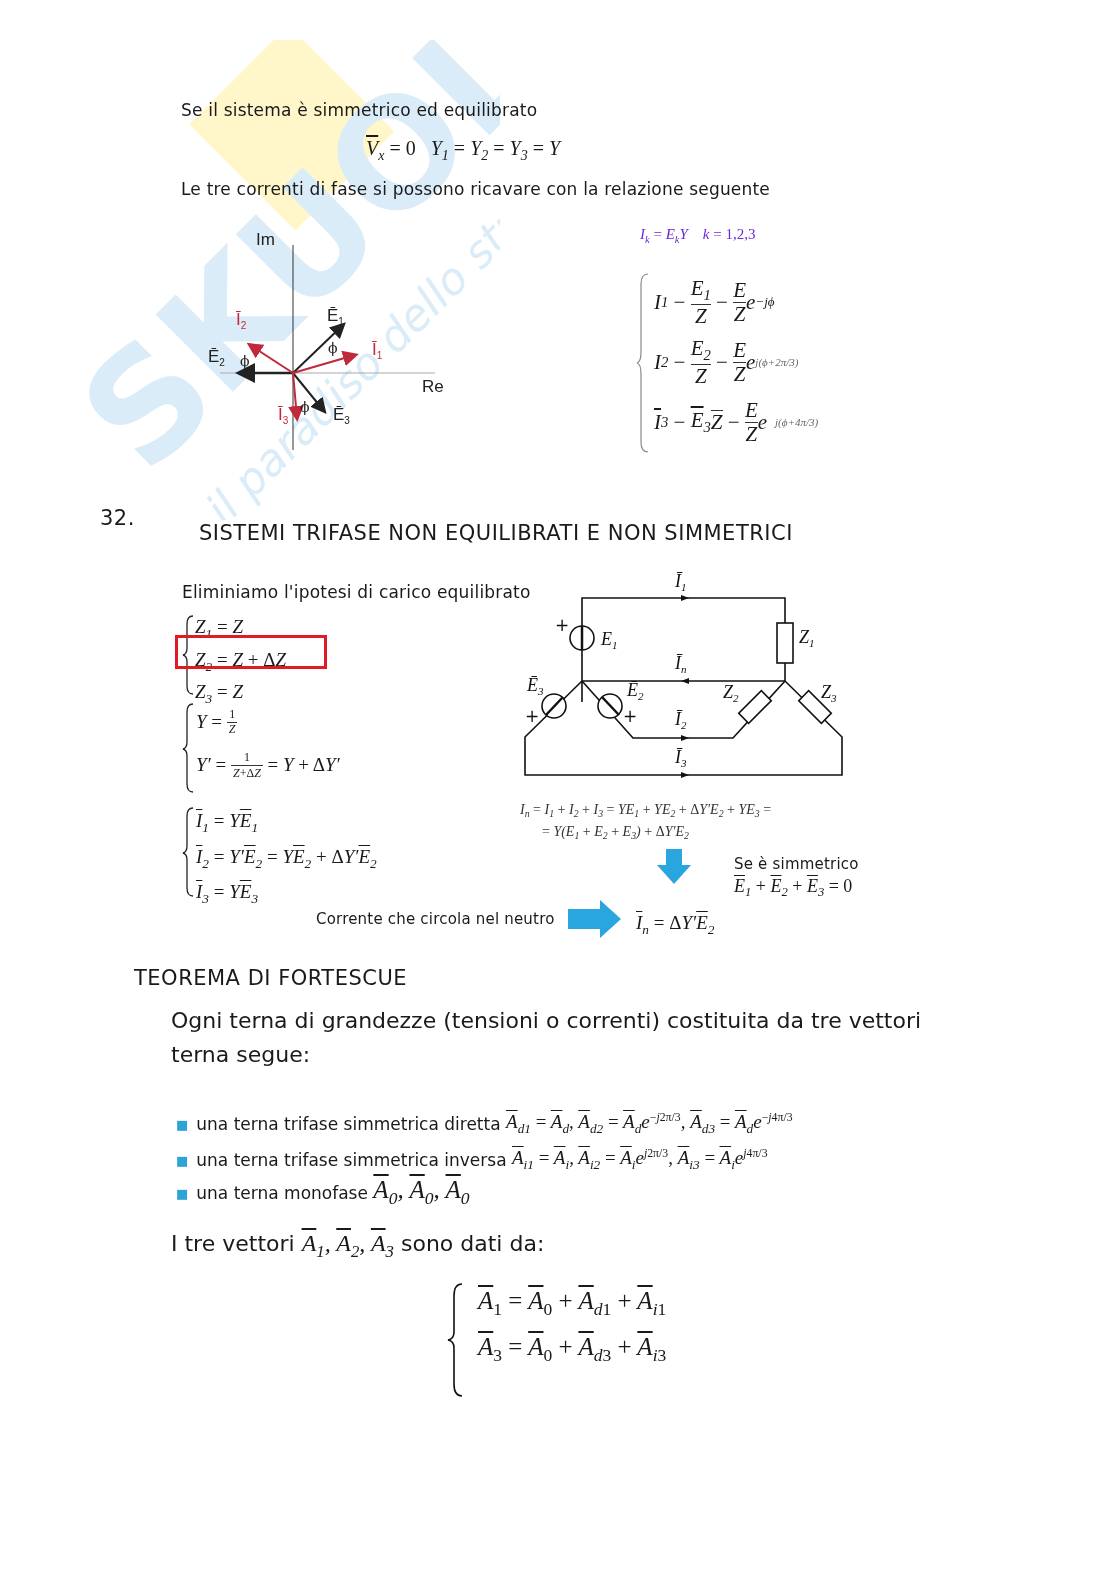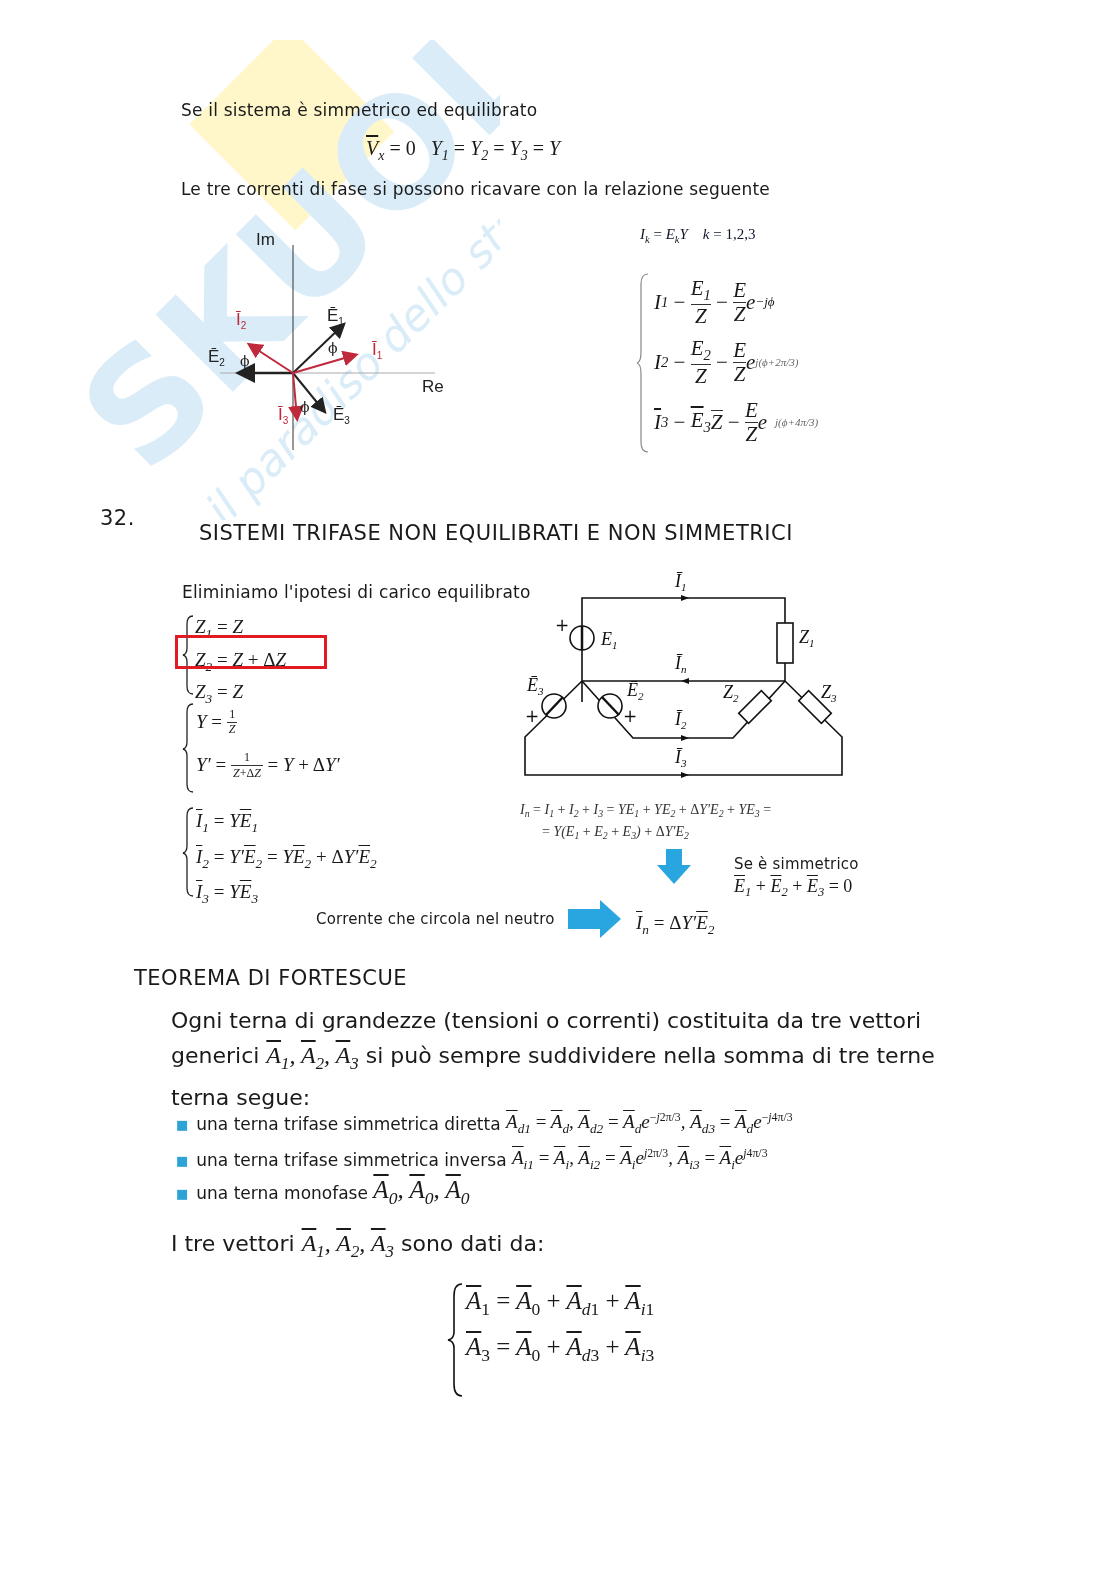--- a/index.html
+++ b/index.html
@@ -63,21 +63,21 @@
   <text x="8" y="137" font-family="Liberation Sans, sans-serif" font-size="17" fill="#222">Ē<tspan font-size="10" dy="4">2</tspan></text>
   <text x="133" y="195" font-family="Liberation Sans, sans-serif" font-size="17" fill="#222">Ē<tspan font-size="10" dy="4">3</tspan></text>
   <text x="172" y="130" font-family="Liberation Sans, sans-serif" font-size="17" fill="#c0283c">Ī<tspan font-size="10" dy="4">1</tspan></text>
   <text x="36" y="100" font-family="Liberation Sans, sans-serif" font-size="17" fill="#c0283c">Ī<tspan font-size="10" dy="4">2</tspan></text>
   <text x="78" y="195" font-family="Liberation Sans, sans-serif" font-size="17" fill="#c0283c">Ī<tspan font-size="10" dy="4">3</tspan></text>
   <text x="128" y="128" font-family="DejaVu Serif, serif" font-size="14" fill="#222">ϕ</text>
   <text x="40" y="141" font-family="DejaVu Serif, serif" font-size="14" fill="#222">ϕ</text>
   <text x="100" y="187" font-family="DejaVu Serif, serif" font-size="14" fill="#222">ϕ</text>
 </svg>
 
-<div class="abs math" style="left:640px; top:226px; font-size:15px; color:#0f172a;">
+<div class="abs math" style="left:640px; top:226px; font-size:15px; color:#6d28d9;">
   I<sub>k</sub> <span class="up">=</span> E<sub>k</sub>Y&nbsp;&nbsp;&nbsp;&nbsp;k <span class="up">= 1,2,3</span>
 </div>
 <div class="abs" style="left:636px; top:272px; display:flex;">
   <svg width="14" height="182">
       <path d="M12,2 Q5,2 5,12 L5,80 Q5,90 1,91 Q5,92 5,102 L5,170 Q5,180 12,180" fill="none" stroke="#888" stroke-width="1.2"></path>
     </svg>
   <div style="margin-left:4px;">
     <div class="math" style="display:flex; align-items:center; height:60px; font-size:21px;">
       I<sub>1</sub>&nbsp;<span class="up">−</span>&nbsp;
       <span style="display:inline-flex; flex-direction:column; align-items:center; line-height:1.05;">
@@ -231,25 +231,20 @@
   <path d="M0,9 L32,9 L32,0 L53,19 L32,38 L32,29 L0,29 z" fill="#29a6e0"></path>
 </svg>
 <div class="abs math" style="left:636px; top:912px; font-size:19px;">
   <span class="ov">I</span><sub>n</sub> <span class="up">= Δ</span>Y′<span class="ov">E</span><sub>2</sub>
 </div>
 
 <div class="abs h-section" style="left:134px; top:966px;">TEOREMA DI FORTESCUE</div>
 
 <div class="abs fort-p" style="left:171px; top:1004px; width:820px;">
   <div>Ogni terna di grandezze (tensioni o correnti) costituita da tre vettori</div>
-  <div>
-    <span>generici</span>
-    <span class="math" style="font-size:24px;"><span class="ov">A</span><sub>1</sub>, <span class="ov">A</span><sub>2</sub>, <span class="ov">A</span><sub>3</sub></span>
-    <span>si può sempre suddividere nella somma di tre terne</span>
-  </div>
   <div>terna segue:</div>
 </div>
 
 <div class="abs" style="left:176px; top:1106px;">
   <div class="bul-row">
     <span class="bullet">■</span>
     <span>una terna trifase simmetrica diretta</span>&nbsp;
     <span class="math" style="font-size:19px;">
       <span class="ov">A</span><sub>d1</sub> <span class="up">=</span> <span class="ov">A</span><sub>d</sub>, <span class="ov">A</span><sub>d2</sub> <span class="up">=</span> <span class="ov">A</span><sub>d</sub>e<sup><span class="up">−</span>j<span class="up">2π/3</span></sup>, <span class="ov">A</span><sub>d3</sub> <span class="up">=</span> <span class="ov">A</span><sub>d</sub>e<sup><span class="up">−</span>j<span class="up">4π/3</span></sup>
     </span>
@@ -269,21 +264,21 @@
     </span>
   </div>
 </div>
 
 <div class="abs fort-p" style="left:171px; top:1226px;">
   <span>I tre vettori</span>
   <span class="math" style="font-size:24px;"><span class="ov">A</span><sub>1</sub>, <span class="ov">A</span><sub>2</sub>, <span class="ov">A</span><sub>3</sub></span>
   <span>sono dati da:</span>
 </div>
 
-<div class="abs" style="left:446px; top:1282px; display:flex;">
+<div class="abs" style="left:446px; top:1282px; display:flex;gap:12px;">
   <svg width="18" height="116">
       <path d="M16,2 Q8,2 8,14 L8,50 Q8,57 2,58 Q8,59 8,66 L8,102 Q8,114 16,114" fill="none" stroke="#111" stroke-width="1.6"></path>
     </svg>
   <div class="math lines" style="font-size:25px; line-height:37px; margin-left:2px;">
     <div><span class="ov">A</span><sub class="up">1</sub> <span class="up">=</span> <span class="ov">A</span><sub class="up">0</sub> <span class="up">+</span> <span class="ov">A</span><sub>d<span class="up">1</span></sub> <span class="up">+</span> <span class="ov">A</span><sub>i<span class="up">1</span></sub></div>
     <div><span class="ov">A</span><sub class="up">3</sub> <span class="up">=</span> <span class="ov">A</span><sub class="up">0</sub> <span class="up">+</span> <span class="ov">A</span><sub>d<span class="up">3</span></sub> <span class="up">+</span> <span class="ov">A</span><sub>i<span class="up">3</span></sub></div>
   </div>
 </div>
 
 </body></html>

